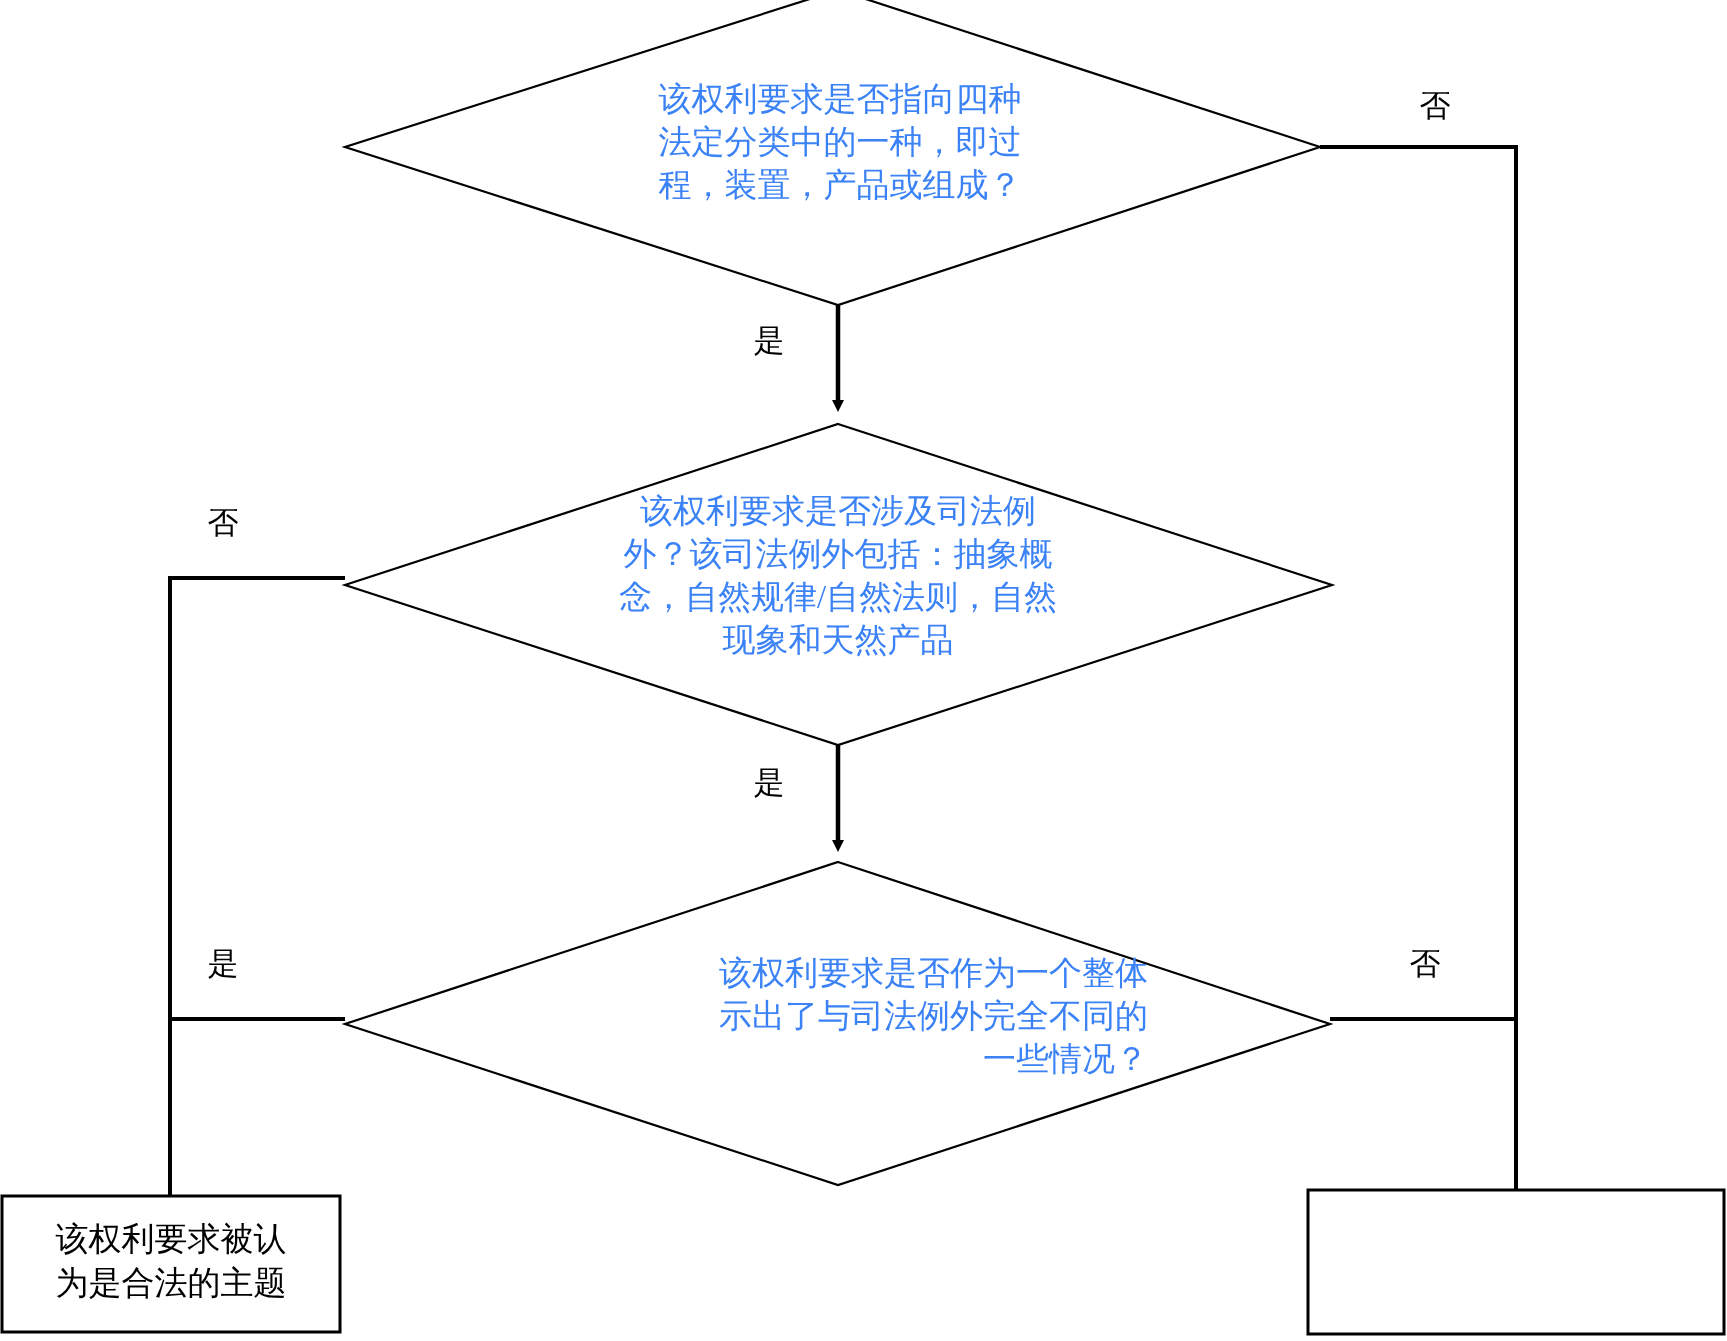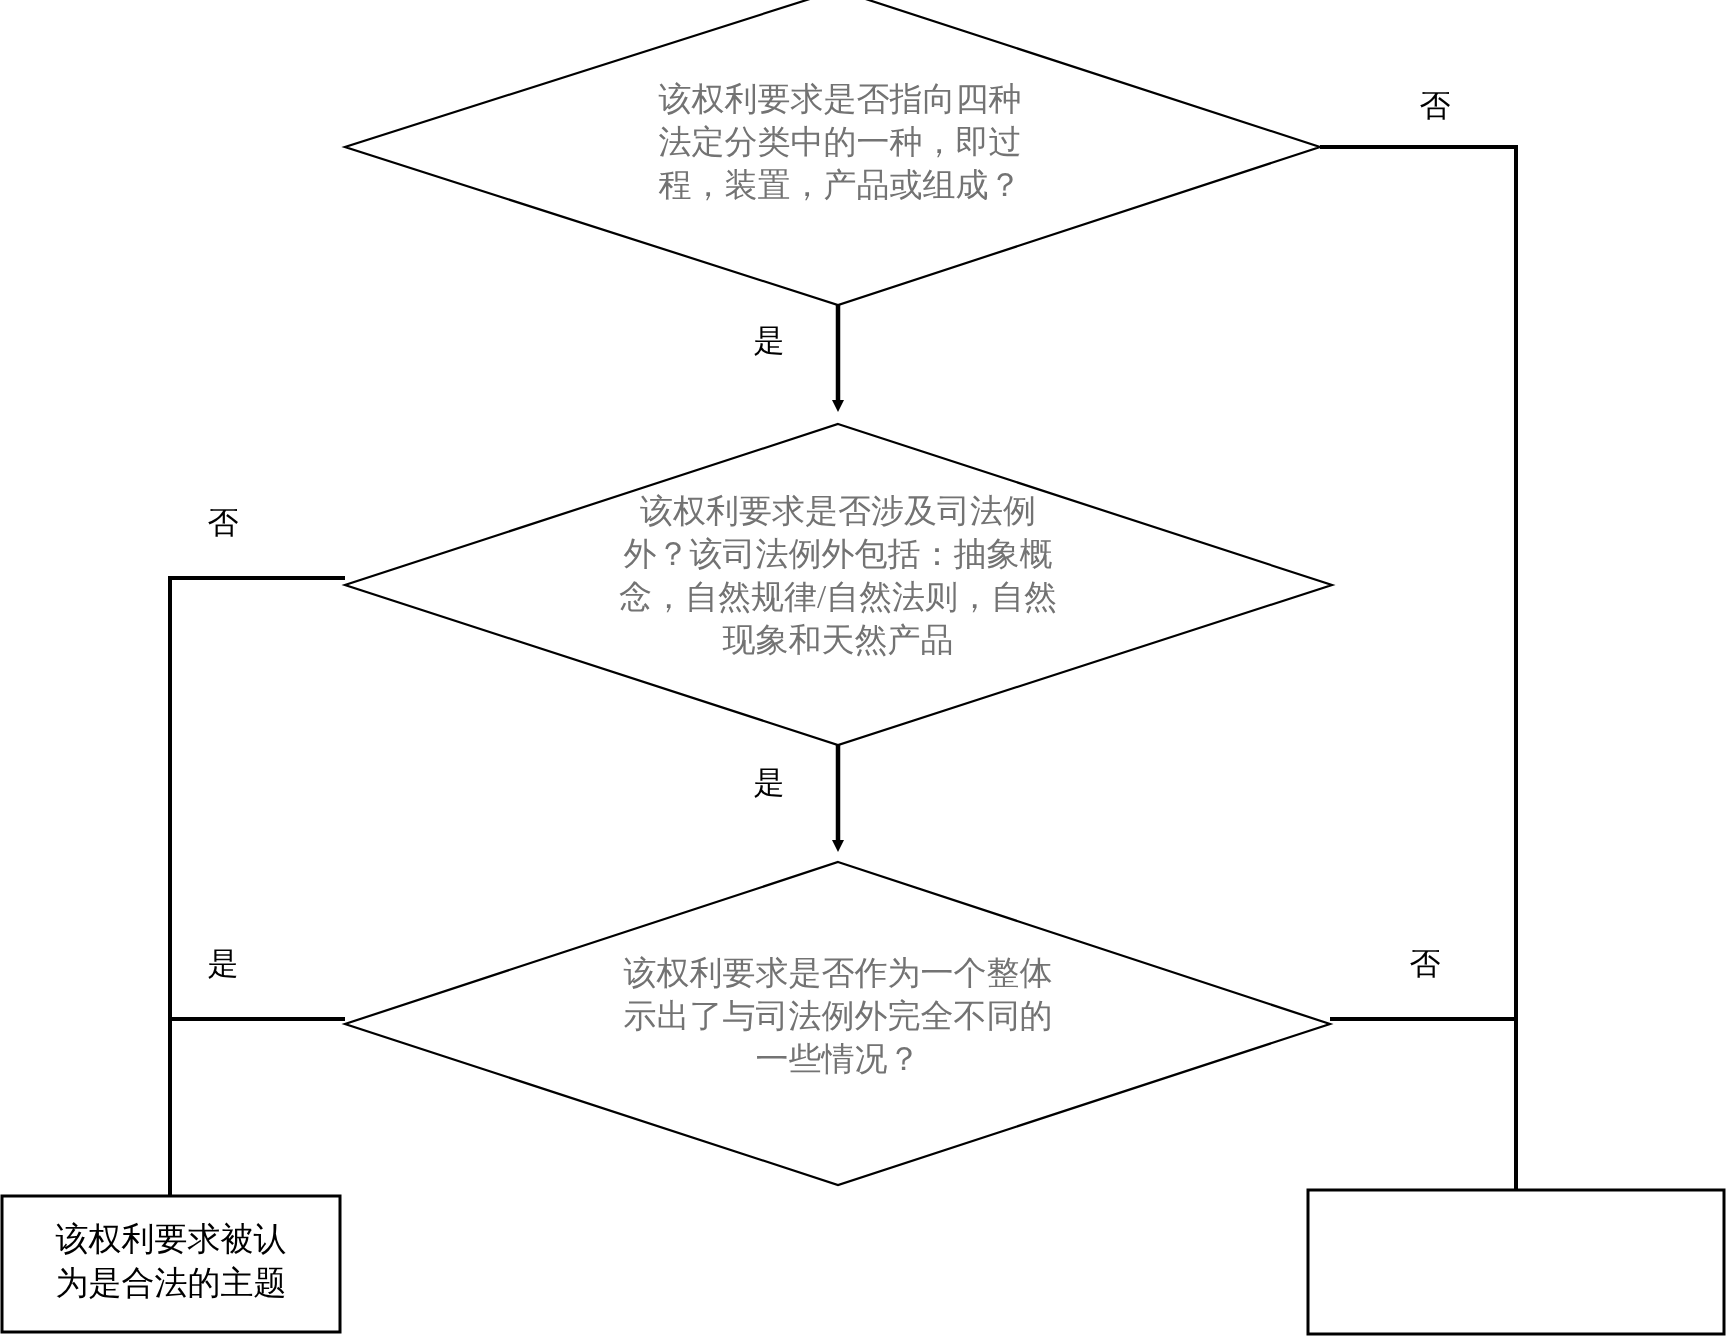--- a/index.html
+++ b/index.html
@@ -20,21 +20,21 @@
   svg.diagram {
     position: absolute;
     top: 0;
     left: 0;
     width: 1727px;
     height: 1341px;
   }
   .node-text {
     position: absolute;
     text-align: center;
-    color: #737373;
+    color: #3b82f6;
     line-height: 1.30;
     white-space: pre-line;
     font-size: 33px;
     pointer-events: none;
   }
   .edge-label {
     position: absolute;
     color: #000000;
     font-size: 31px;
     text-align: center;
@@ -86,21 +86,21 @@
 
   <div class="node-text" style="left:540px; top:78px; width:600px;">该权利要求是否指向四种
 法定分类中的一种，即过
 程，装置，产品或组成？</div>
 
   <div class="node-text" style="left:528px; top:490px; width:620px;text-align:center;">该权利要求是否涉及司法例
 外？该司法例外包括：抽象概
 念，自然规律/自然法则，自然
 现象和天然产品</div>
 
-  <div class="node-text" style="left:528px; top:952px; width:620px;">该权利要求是否作为一个整体
+  <div class="node-text" style="left:528px; top:952px; width:620px;text-align:right;">该权利要求是否作为一个整体
 示出了与司法例外完全不同的
 一些情况？</div>
 
   <div class="box-text" style="left:6px; top:1218px; width:330px;">该权利要求被认
 为是合法的主题</div>
 
 
   <div class="edge-label" style="left:744px; top:320px; width:50px;">是</div>
 
   <div class="edge-label" style="left:1410px; top:85px; width:50px;">否</div>

